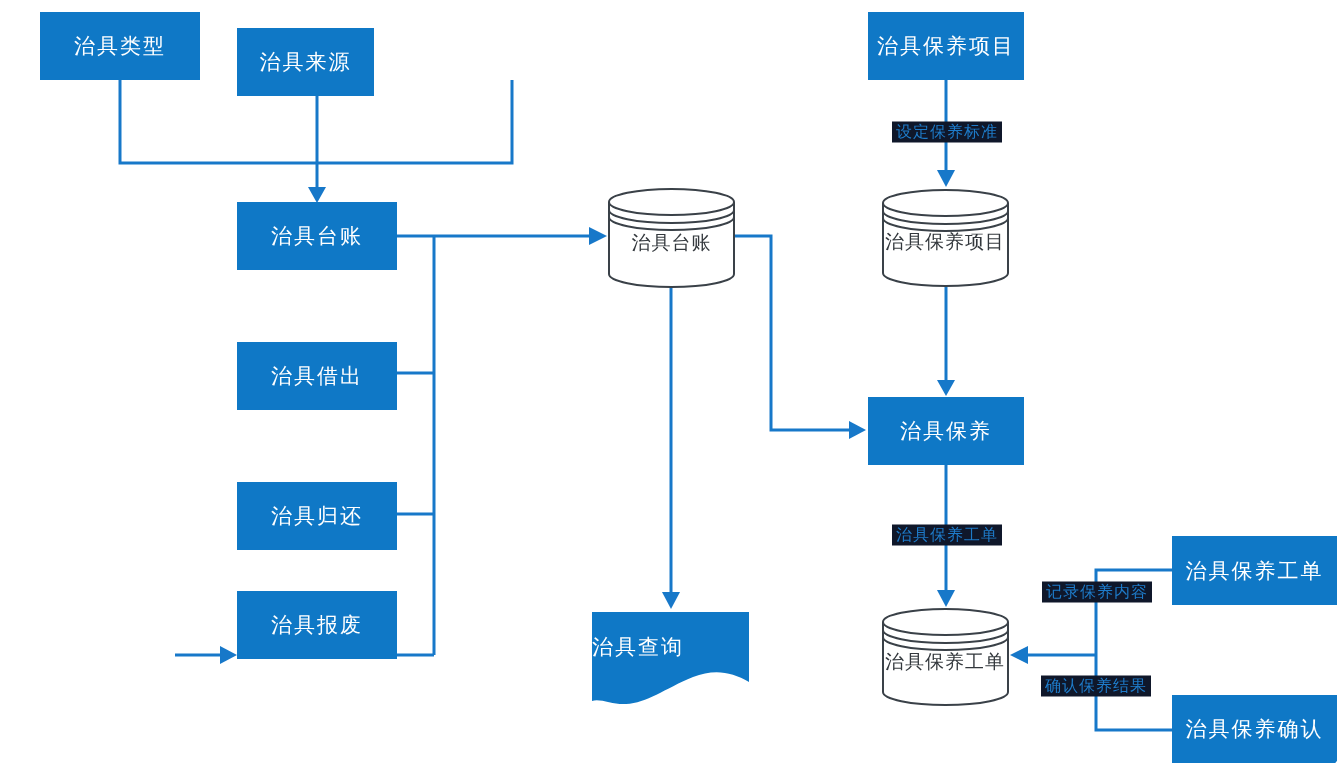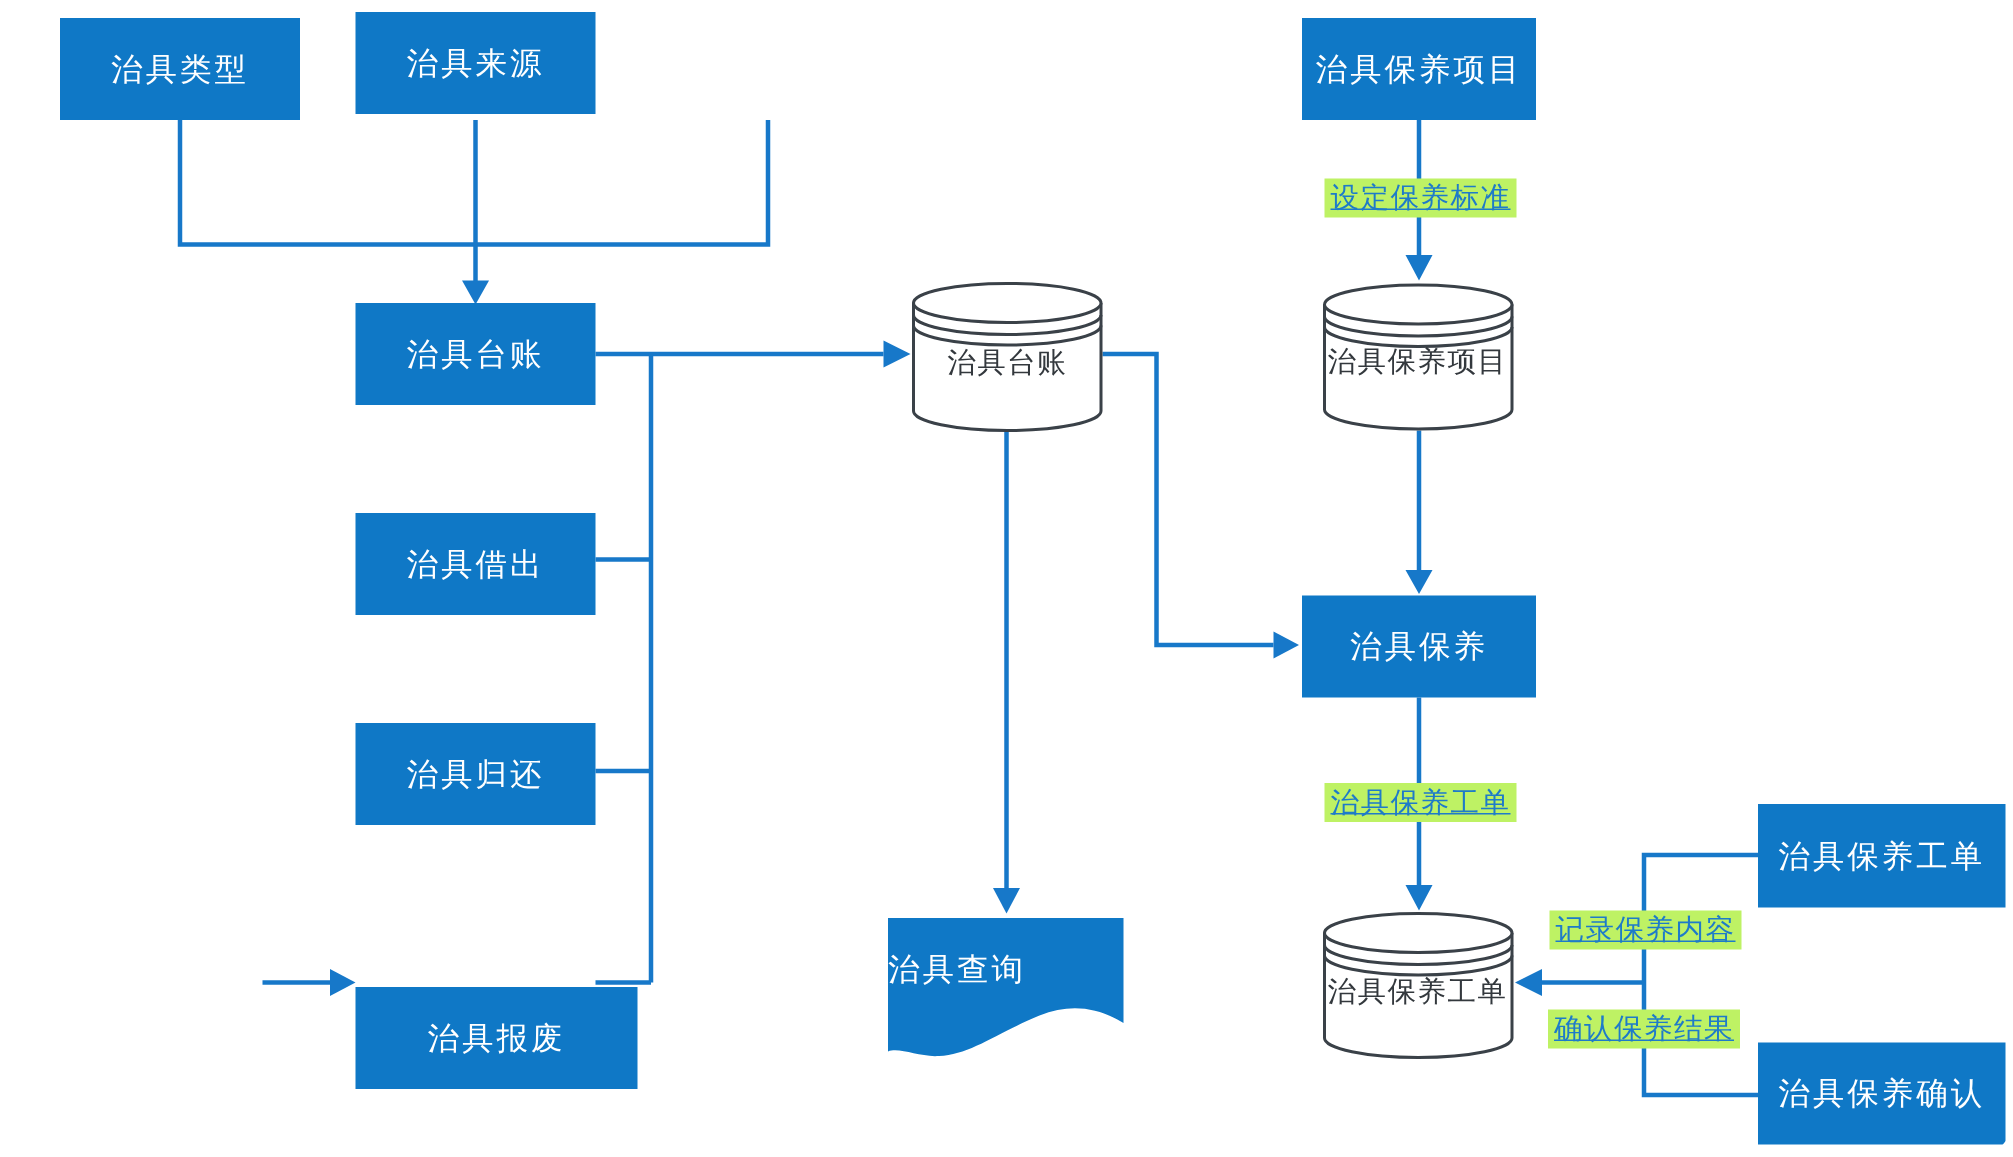--- a/index.html
+++ b/index.html
@@ -15,24 +15,23 @@
   }
   .dbtext{
     position:absolute;color:#33383d;font-size:19px;letter-spacing:1px;
     text-align:center;z-index:2;line-height:30px;height:30px;white-space:nowrap;
   }
   .doctext{
     position:absolute;color:#ffffff;font-size:21px;letter-spacing:2px;
     text-align:left;z-index:2;line-height:30px;height:30px;white-space:nowrap;
   }
   .elabel{
-    position:absolute;color:#1E7BC9;font-size:19px;letter-spacing:1px;
-    background:#bef264;padding:0 4px;z-index:3;white-space:nowrap;
+    position:absolute;color:#1E7BC9;font-size:16px;letter-spacing:1px;
+    background:#0f172a;padding:0 4px;z-index:3;white-space:nowrap;
     transform:translate(-50%,-50%);
-    text-decoration:underline;
   }
 </style>
 </head>
 <body>
 
 <div id="canvas">
 
   <svg id="wires" width="1342" height="771" viewBox="0 0 1342 771">
     <g stroke="#1778C9" stroke-width="3" fill="none">
 
@@ -91,33 +90,33 @@
       <path d="M883 622 v70 a62.5 13 0 0 0 125 0 v-70" fill="#ffffff"></path>
       <ellipse cx="945.5" cy="622" rx="62.5" ry="13" fill="#ffffff"></ellipse>
       <path d="M883 630 a62.5 13 0 0 0 125 0" fill="none"></path>
       <path d="M883 637 a62.5 13 0 0 0 125 0" fill="none"></path>
     </g>
 
     <path d="M592 612 H749 V682 C731 671, 713 669, 693 677 C664 689, 647 703, 626 704 C613 705, 600 698, 592 701 Z" fill="#0F78C6" stroke="none"></path>
   </svg>
 
   <div class="node" style="left:40px;top:12px;width:160px;height:68px">治具类型</div>
-  <div class="node" style="left:237px;top:8px;width:160px;height:68px">治具来源</div>
+  <div class="node" style="left:237px;top:28px;width:137px;height:68px">治具来源</div>
   <div class="node" style="left:237px;top:202px;width:160px;height:68px">治具台账</div>
   <div class="node" style="left:237px;top:482px;width:160px;height:68px">治具归还</div>
   <div class="node" style="left:237px;top:342px;width:160px;height:68px">治具借出</div>
-  <div class="node" style="left:237px;top:658px;width:188px;height:68px">治具报废</div>
+  <div class="node" style="left:237px;top:591px;width:160px;height:68px">治具报废</div>
   <div class="node" style="left:868px;top:12px;width:156px;height:68px">治具保养项目</div>
   <div class="node" style="left:868px;top:397px;width:156px;height:68px">治具保养</div>
   <div class="node" style="left:1172px;top:536px;width:165px;height:69px">治具保养工单</div>
   <div class="node" style="left:1172px;top:695px;width:165px;height:68px">治具保养确认</div>
 
   <div class="dbtext" style="left:608px;top:228px;width:127px">治具台账</div>
   <div class="dbtext" style="left:880px;top:227px;width:130px">治具保养项目</div>
   <div class="dbtext" style="left:880px;top:647px;width:130px">治具保养工单</div>
   <div class="doctext" style="left:592px;top:632px;width:158px">治具查询</div>
 
   <div class="elabel" style="left:947px;top:132px">设定保养标准</div>
   <div class="elabel" style="left:947px;top:535px">治具保养工单</div>
-  <div class="elabel" style="left:1097px;top:620px">记录保养内容</div>
+  <div class="elabel" style="left:1097px;top:592px">记录保养内容</div>
   <div class="elabel" style="left:1096px;top:686px">确认保养结果</div>
 
 </div>
 
 </body></html>

